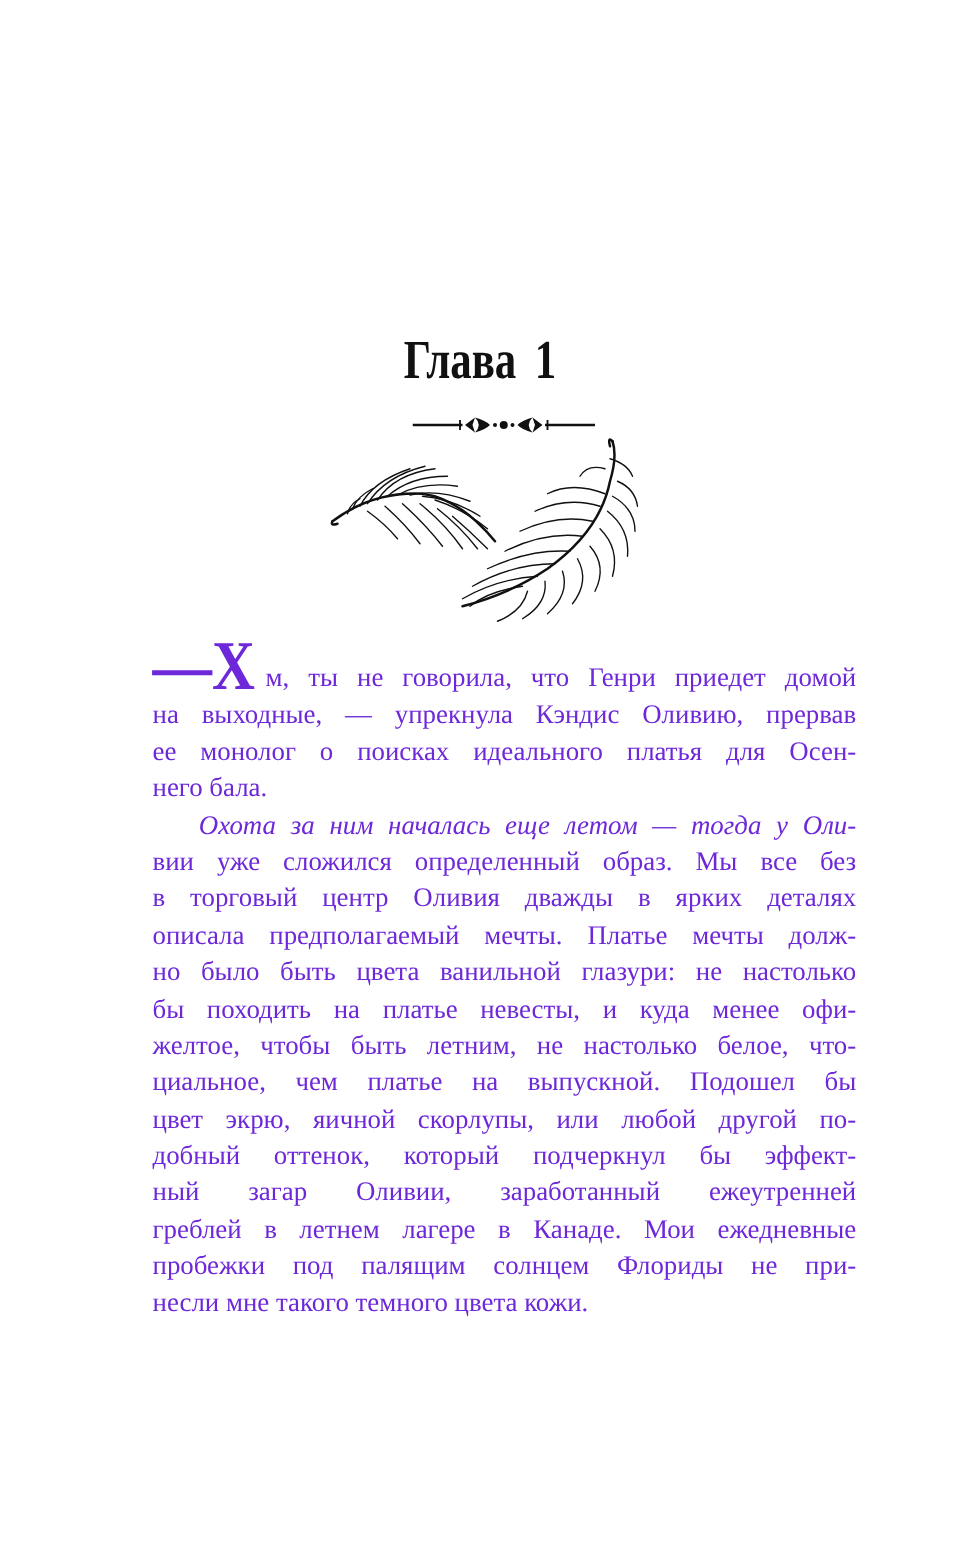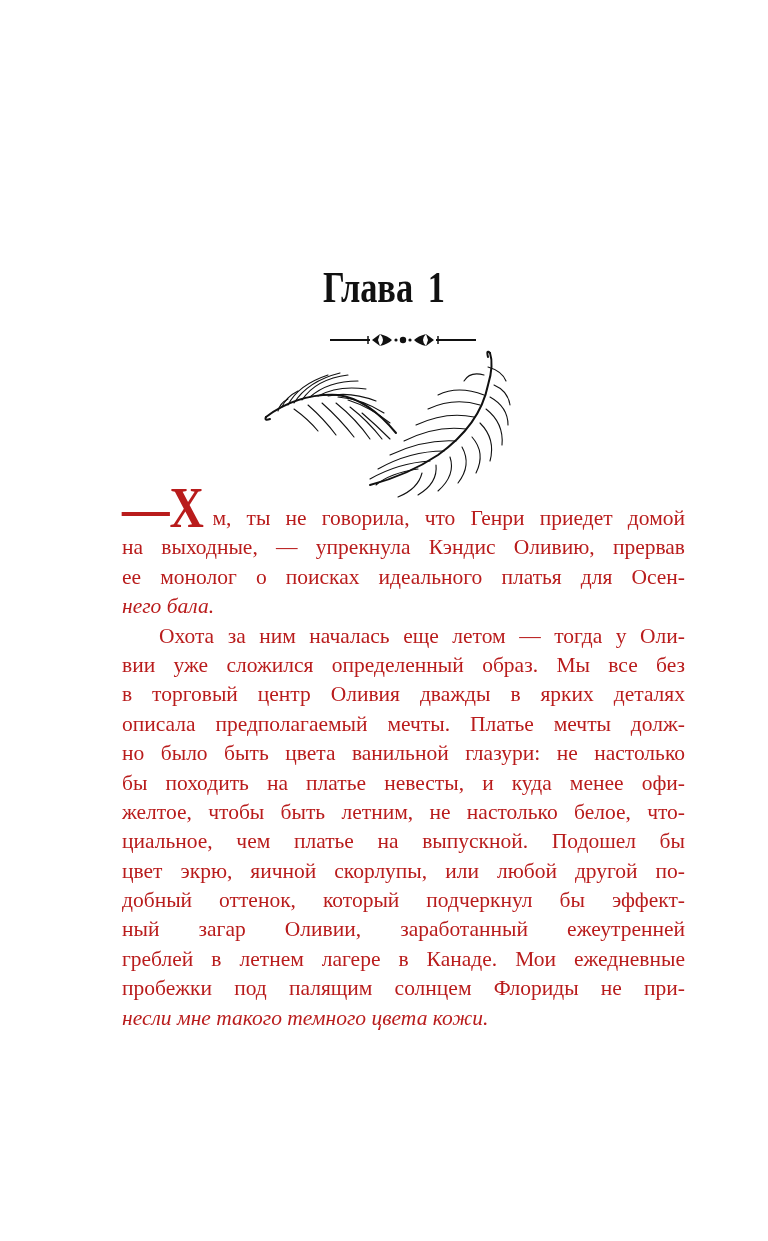--- a/index.html
+++ b/index.html
@@ -40,40 +40,40 @@
       width: 146px; height: 20px;
     }
     .feathers {
       position: absolute;
       left: 258px; top: 345px;
       width: 262px; height: 160px;
     }
     .text-block {
       position: absolute;
       left: 122px;
-      top: 504px;
+      top: 528px;
       width: 563px;
       font-family: "Liberation Serif", "DejaVu Serif", serif;
       font-size: 21.5px;
       line-height: 29.4px;
-      color: #b91c1c;
+      color: #6d28d9;
     }
     .line {
       display: block;
       white-space: nowrap;
       text-align: justify;
       text-align-last: justify;
       height: 29.4px;
     }
     .line.last {
       text-align-last: left;
-      font-style: italic;
     }
     .line.indent {
       padding-left: 37px;
+      font-style: italic;
     }
     .dropcap {
       font-family: "Liberation Serif", "DejaVu Serif", serif;
       font-weight: bold;
       font-size: 56px;
       line-height: 0;
       display: inline-block;
       transform: scaleX(0.85);
       transform-origin: left bottom;
       margin-right: -6px;

